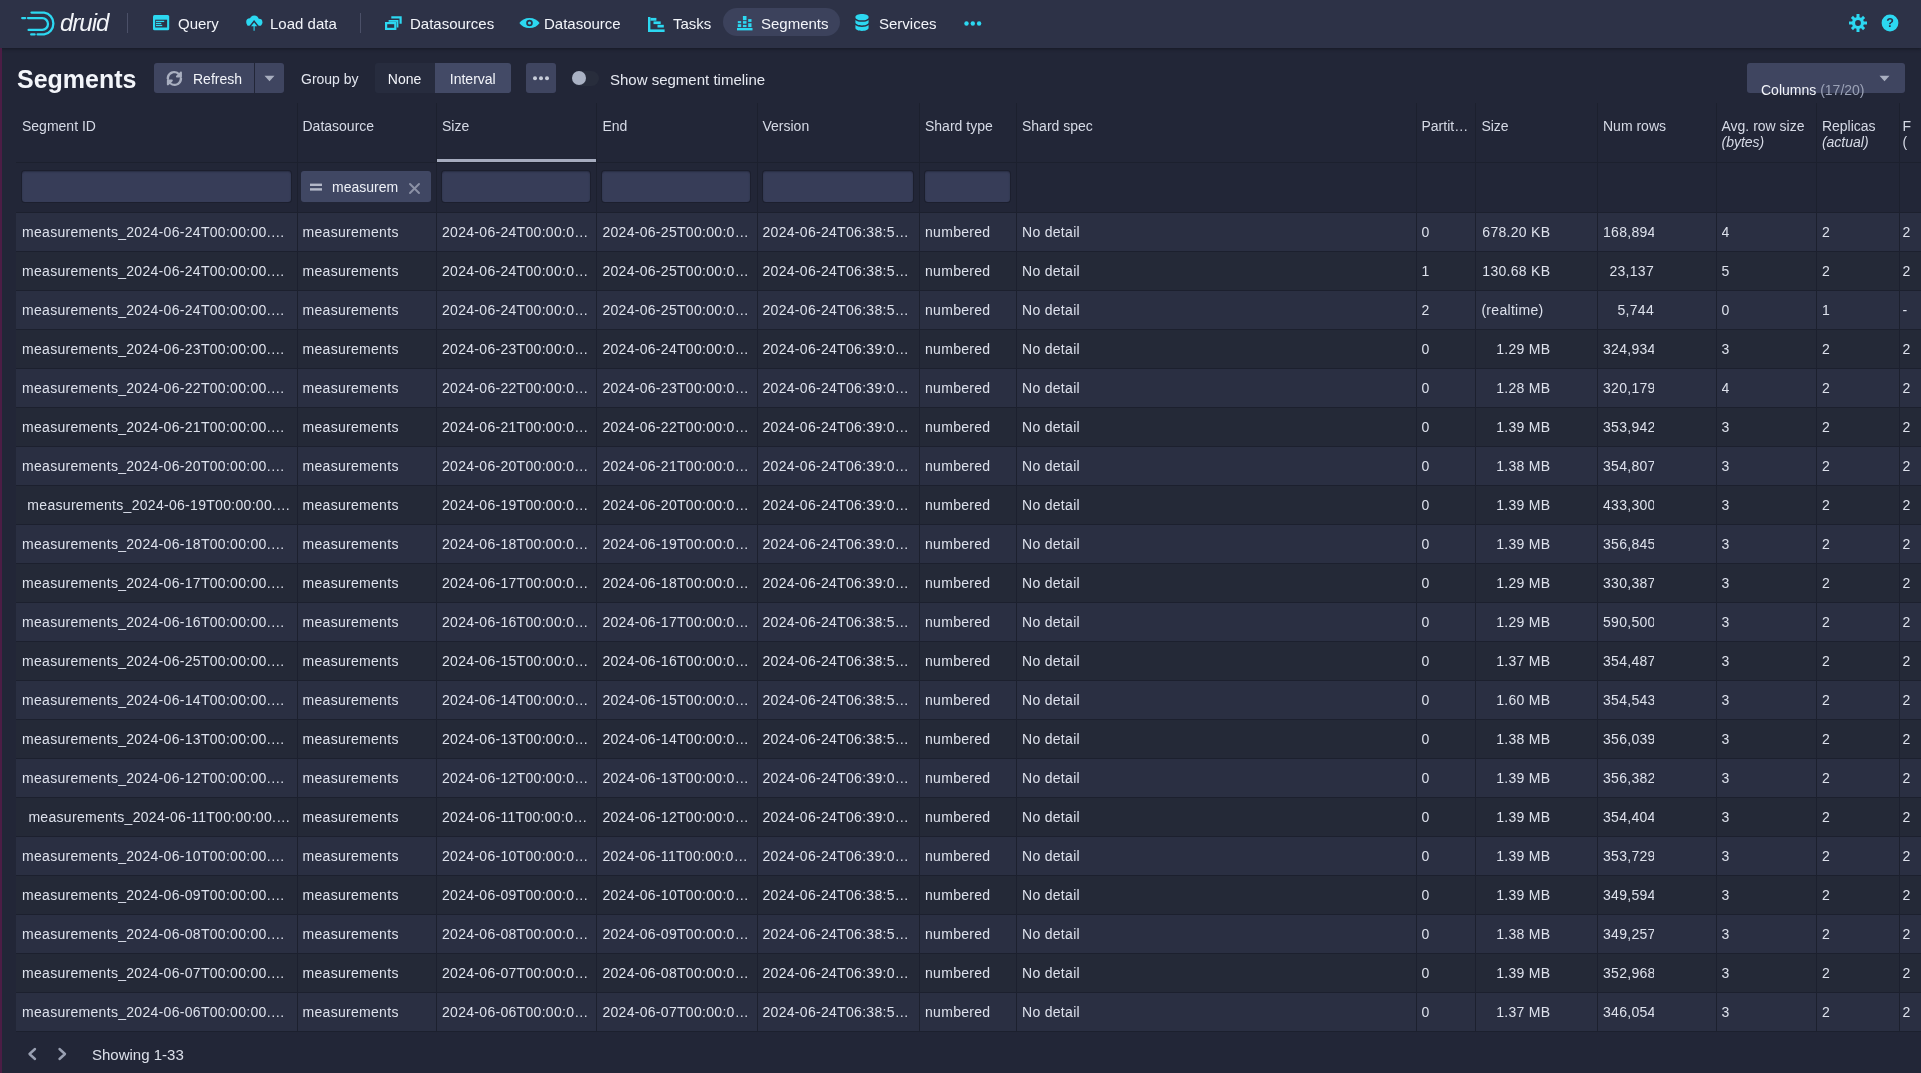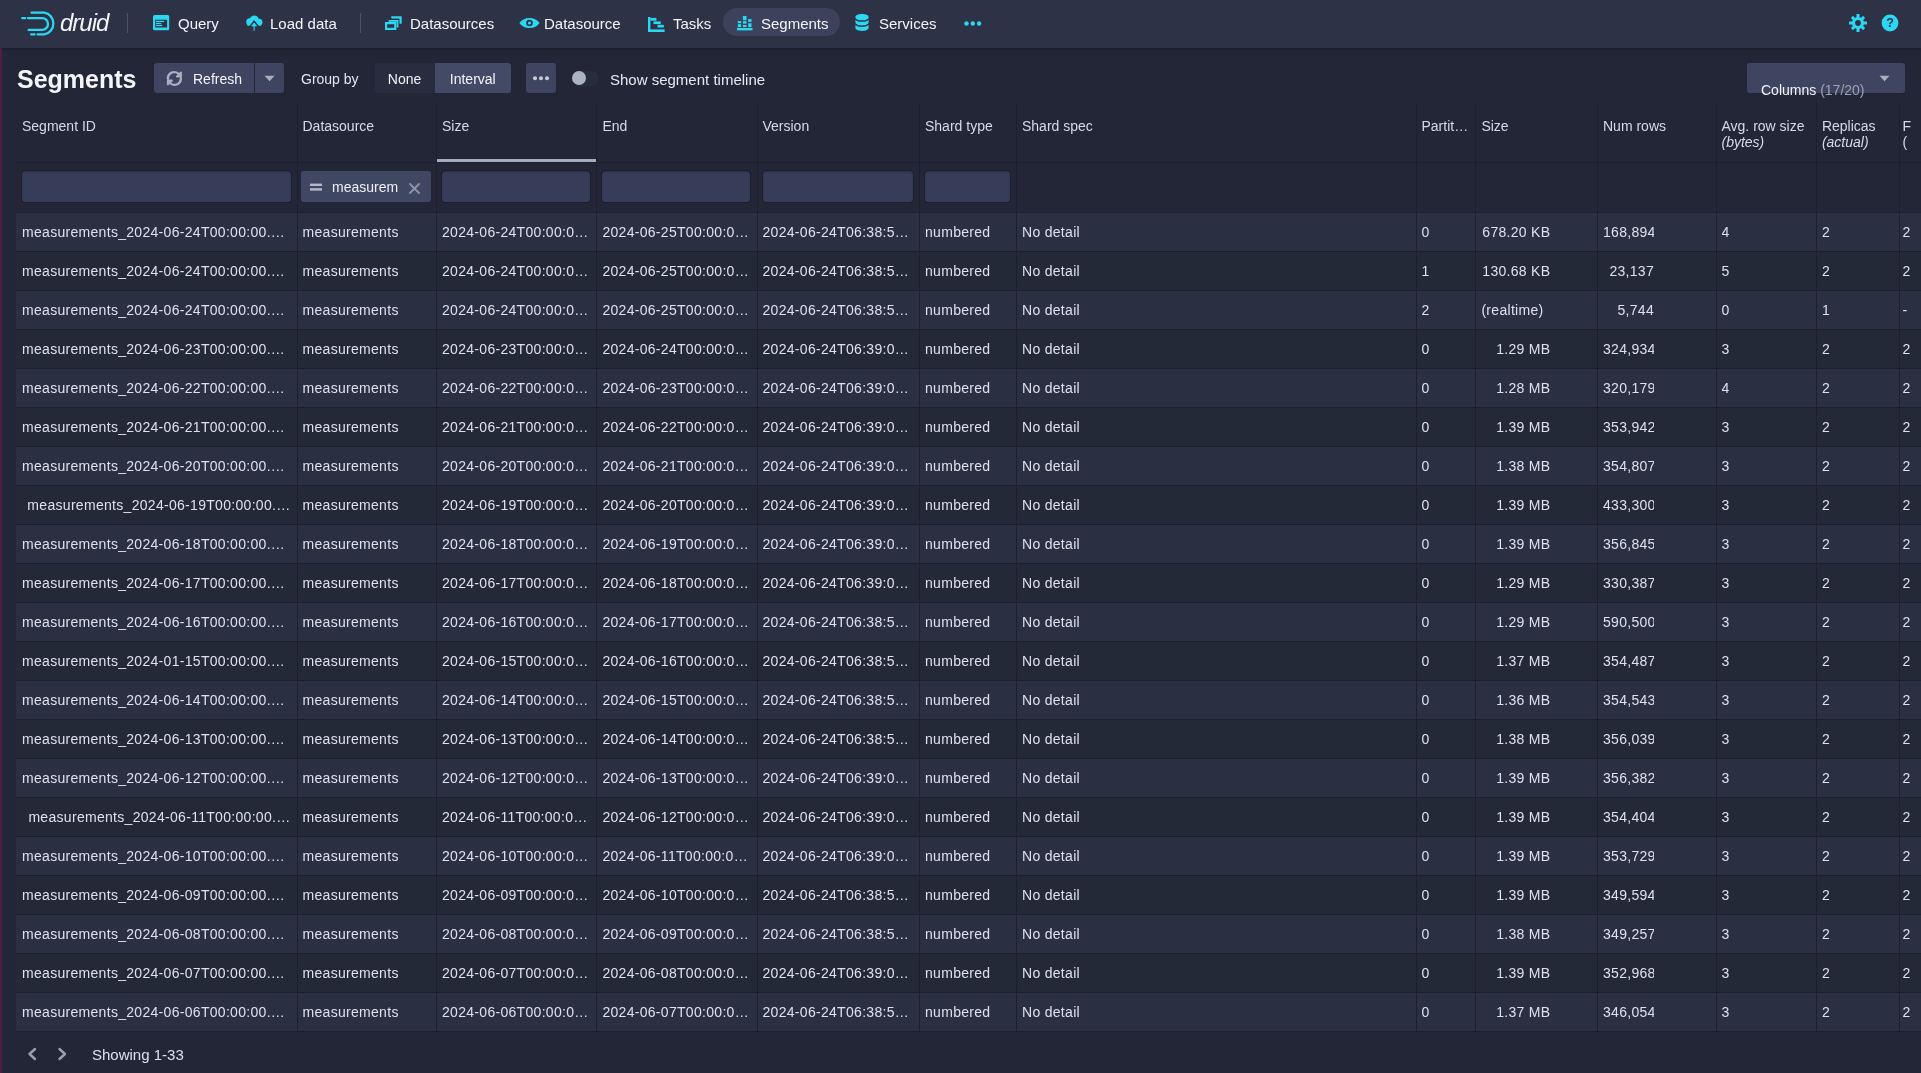--- a/index.html
+++ b/index.html
@@ -372,42 +372,42 @@
 <div class="cell" style="left:602.4px;top:602.5px;width:148.10000000000002px;text-align:left;overflow:hidden">2024-06-17T00:00:0…</div>
 <div class="cell" style="left:762.5px;top:602.5px;width:150.5px;text-align:left;overflow:hidden">2024-06-24T06:38:5…</div>
 <div class="cell" style="left:925px;top:602.5px;width:85px;text-align:left;overflow:hidden">numbered</div>
 <div class="cell" style="left:1022px;top:602.5px;width:387.5px;text-align:left;overflow:hidden">No detail</div>
 <div class="cell" style="left:1421.5px;top:602.5px;width:47.90000000000009px;text-align:left;overflow:hidden">0</div>
 <div class="cell" style="left:1481.4px;top:602.5px;width:69px;text-align:right;overflow:hidden">1.29 MB</div>
 <div class="cell" style="left:1603px;top:602.5px;width:51px;text-align:right;overflow:hidden">590,500</div>
 <div class="cell" style="left:1721.5px;top:602.5px;width:88.40000000000009px;text-align:left;overflow:hidden">3</div>
 <div class="cell" style="left:1821.9px;top:602.5px;width:71.5px;text-align:left;overflow:hidden">2</div>
 <div class="cell" style="left:1902.4px;top:602.5px;width:40px;text-align:left;overflow:hidden">2</div>
-<div class="cell" style="left:22px;top:641.5px;width:268.5px;text-align:left;overflow:hidden">measurements_2024-01-15T00:00:00.…</div>
+<div class="cell" style="left:22px;top:641.5px;width:268.5px;text-align:left;overflow:hidden">measurements_2024-06-25T00:00:00.…</div>
 <div class="cell" style="left:302.5px;top:641.5px;width:127.5px;text-align:left;overflow:hidden">measurements</div>
 <div class="cell" style="left:442px;top:641.5px;width:148.39999999999998px;text-align:left;overflow:hidden">2024-06-15T00:00:0…</div>
 <div class="cell" style="left:602.4px;top:641.5px;width:148.10000000000002px;text-align:left;overflow:hidden">2024-06-16T00:00:0…</div>
 <div class="cell" style="left:762.5px;top:641.5px;width:150.5px;text-align:left;overflow:hidden">2024-06-24T06:38:5…</div>
 <div class="cell" style="left:925px;top:641.5px;width:85px;text-align:left;overflow:hidden">numbered</div>
 <div class="cell" style="left:1022px;top:641.5px;width:387.5px;text-align:left;overflow:hidden">No detail</div>
 <div class="cell" style="left:1421.5px;top:641.5px;width:47.90000000000009px;text-align:left;overflow:hidden">0</div>
 <div class="cell" style="left:1481.4px;top:641.5px;width:69px;text-align:right;overflow:hidden">1.37 MB</div>
 <div class="cell" style="left:1603px;top:641.5px;width:51px;text-align:right;overflow:hidden">354,487</div>
 <div class="cell" style="left:1721.5px;top:641.5px;width:88.40000000000009px;text-align:left;overflow:hidden">3</div>
 <div class="cell" style="left:1821.9px;top:641.5px;width:71.5px;text-align:left;overflow:hidden">2</div>
 <div class="cell" style="left:1902.4px;top:641.5px;width:40px;text-align:left;overflow:hidden">2</div>
 <div class="cell" style="left:22px;top:680.5px;width:268.5px;text-align:left;overflow:hidden">measurements_2024-06-14T00:00:00.…</div>
 <div class="cell" style="left:302.5px;top:680.5px;width:127.5px;text-align:left;overflow:hidden">measurements</div>
 <div class="cell" style="left:442px;top:680.5px;width:148.39999999999998px;text-align:left;overflow:hidden">2024-06-14T00:00:0…</div>
 <div class="cell" style="left:602.4px;top:680.5px;width:148.10000000000002px;text-align:left;overflow:hidden">2024-06-15T00:00:0…</div>
 <div class="cell" style="left:762.5px;top:680.5px;width:150.5px;text-align:left;overflow:hidden">2024-06-24T06:38:5…</div>
 <div class="cell" style="left:925px;top:680.5px;width:85px;text-align:left;overflow:hidden">numbered</div>
 <div class="cell" style="left:1022px;top:680.5px;width:387.5px;text-align:left;overflow:hidden">No detail</div>
 <div class="cell" style="left:1421.5px;top:680.5px;width:47.90000000000009px;text-align:left;overflow:hidden">0</div>
-<div class="cell" style="left:1481.4px;top:680.5px;width:69px;text-align:right;overflow:hidden">1.36 MB</div>
+<div class="cell" style="left:1481.4px;top:680.5px;width:69px;text-align:right;overflow:hidden">1.60 MB</div>
 <div class="cell" style="left:1603px;top:680.5px;width:51px;text-align:right;overflow:hidden">354,543</div>
 <div class="cell" style="left:1721.5px;top:680.5px;width:88.40000000000009px;text-align:left;overflow:hidden">3</div>
 <div class="cell" style="left:1821.9px;top:680.5px;width:71.5px;text-align:left;overflow:hidden">2</div>
 <div class="cell" style="left:1902.4px;top:680.5px;width:40px;text-align:left;overflow:hidden">2</div>
 <div class="cell" style="left:22px;top:719.5px;width:268.5px;text-align:left;overflow:hidden">measurements_2024-06-13T00:00:00.…</div>
 <div class="cell" style="left:302.5px;top:719.5px;width:127.5px;text-align:left;overflow:hidden">measurements</div>
 <div class="cell" style="left:442px;top:719.5px;width:148.39999999999998px;text-align:left;overflow:hidden">2024-06-13T00:00:0…</div>
 <div class="cell" style="left:602.4px;top:719.5px;width:148.10000000000002px;text-align:left;overflow:hidden">2024-06-14T00:00:0…</div>
 <div class="cell" style="left:762.5px;top:719.5px;width:150.5px;text-align:left;overflow:hidden">2024-06-24T06:38:5…</div>
 <div class="cell" style="left:925px;top:719.5px;width:85px;text-align:left;overflow:hidden">numbered</div>

